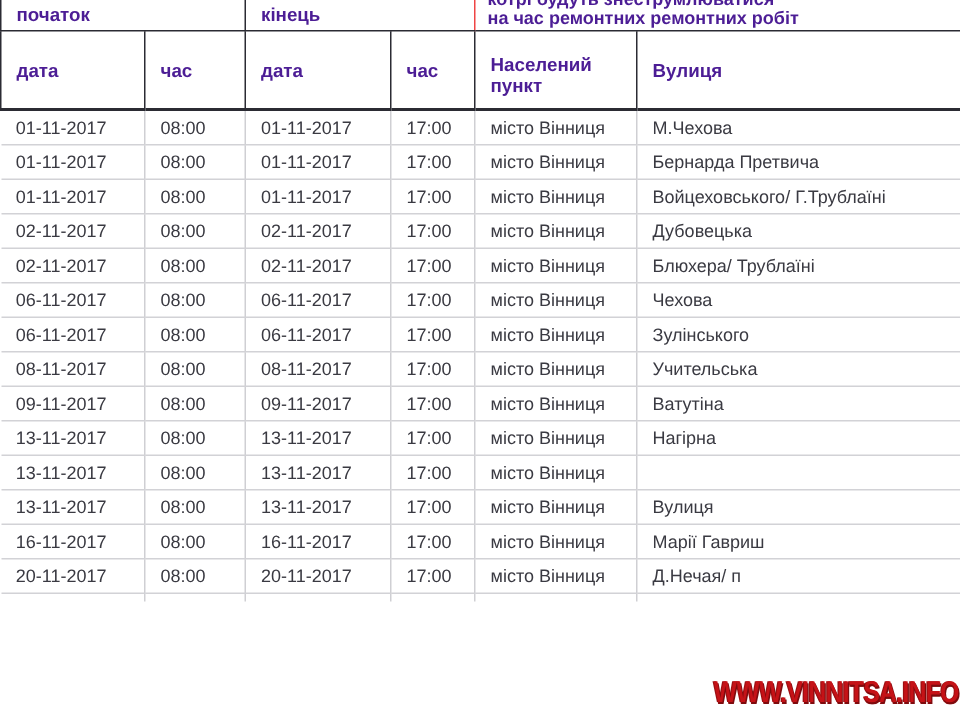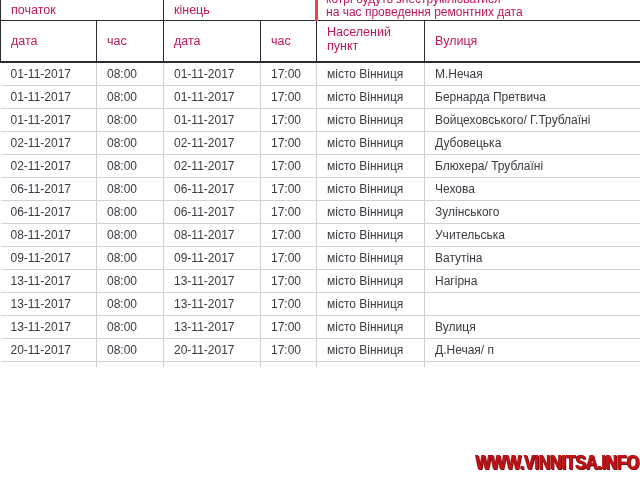--- a/index.html
+++ b/index.html
@@ -7,35 +7,35 @@
     width:640px;height:479px;overflow:hidden;position:relative;
     background:#ffffff;
     font-family:"Liberation Sans","DejaVu Sans",sans-serif;
     -webkit-font-smoothing:antialiased;
   }
   table{border-collapse:collapse;table-layout:fixed;width:640px}
   col.c1{width:96px}col.c2{width:67px}col.c3{width:97px}
   col.c4{width:56px}col.c5{width:108px}col.c6{width:216px}
 
   thead th{
-    font-weight:normal;text-align:left;color:#be185d;font-size:12.5px;
+    font-weight:bold;text-align:left;color:#4c1d95;font-size:12.5px;
     padding:0 4px 0 10px;vertical-align:middle;background:#fff;
   }
   tr.group-row th{height:20px;border-bottom:1px solid #2b2b33}
   th.gh-start{border-left:1px solid #2b2b33;border-right:1px solid #2b2b33}
-  th.gh-end{border-right:3px solid #ef4444}
+  th.gh-end{border-right:1px solid #ef4444}
   th.gh-note{padding-left:8px}
   .note-wrap{margin-top:-9px;line-height:13px;font-size:12px;white-space:nowrap}
 
   tr.sub-row th{
     height:36px;
     border:1px solid #2b2b33;
     border-bottom:2px solid #2b2b33;
   }
-  th.sub-settlement{vertical-align:top;padding-top:4px;line-height:14px}
+  th.sub-settlement{vertical-align:top;padding-top:15px;line-height:14px}
 
   tbody td{
     height:22px;font-size:12px;color:#3a3a42;
     padding:0 4px 0 10px;vertical-align:middle;
     border-bottom:1px solid #d2d2d6;border-right:1px solid #cfcfd3;
     white-space:nowrap;overflow:hidden;background:#fff;
   }
   tbody td:last-child{border-right:none}
   tbody td:first-child{border-left:none}
   tr.partial-row td{height:5px;border-bottom:none}
@@ -61,41 +61,41 @@
       <col class="c5">
       <col class="c6">
   </colgroup>
   <thead>
     <tr class="group-row">
       <th colspan="2" class="gh-start">початок</th>
       <th colspan="2" class="gh-end">кінець</th>
       <th colspan="2" class="gh-note">
         <div class="note-wrap">
           <div>котрі будуть знеструмлюватися</div>
-          <div>на час проведення ремонтних дата</div>
+          <div>на час ремонтних ремонтних робіт</div>
         </div>
       </th>
     </tr>
     <tr class="sub-row">
       <th>дата</th>
       <th>час</th>
       <th>дата</th>
       <th>час</th>
       <th class="sub-settlement">Населений пункт</th>
       <th>Вулиця</th>
     </tr>
   </thead>
   <tbody>
   <tr>
     <td>01-11-2017</td>
     <td>08:00</td>
     <td>01-11-2017</td>
     <td>17:00</td>
     <td>місто Вінниця</td>
-    <td>М.Нечая</td>
+    <td>М.Чехова</td>
   </tr>
 
   <tr>
     <td>01-11-2017</td>
     <td>08:00</td>
     <td>01-11-2017</td>
     <td>17:00</td>
     <td>місто Вінниця</td>
     <td>Бернарда Претвича</td>
   </tr>
@@ -187,20 +187,28 @@
     <td>13-11-2017</td>
     <td>08:00</td>
     <td>13-11-2017</td>
     <td>17:00</td>
     <td>місто Вінниця</td>
     <td>Вулиця</td>
   </tr>
 
 
 
+  <tr>
+    <td>16-11-2017</td>
+    <td>08:00</td>
+    <td>16-11-2017</td>
+    <td>17:00</td>
+    <td>місто Вінниця</td>
+    <td>Марії Гавриш</td>
+  </tr>
 
   <tr>
     <td>20-11-2017</td>
     <td>08:00</td>
     <td>20-11-2017</td>
     <td>17:00</td>
     <td>місто Вінниця</td>
     <td>Д.Нечая/ п</td>
   </tr>
 <tr class="partial-row">

